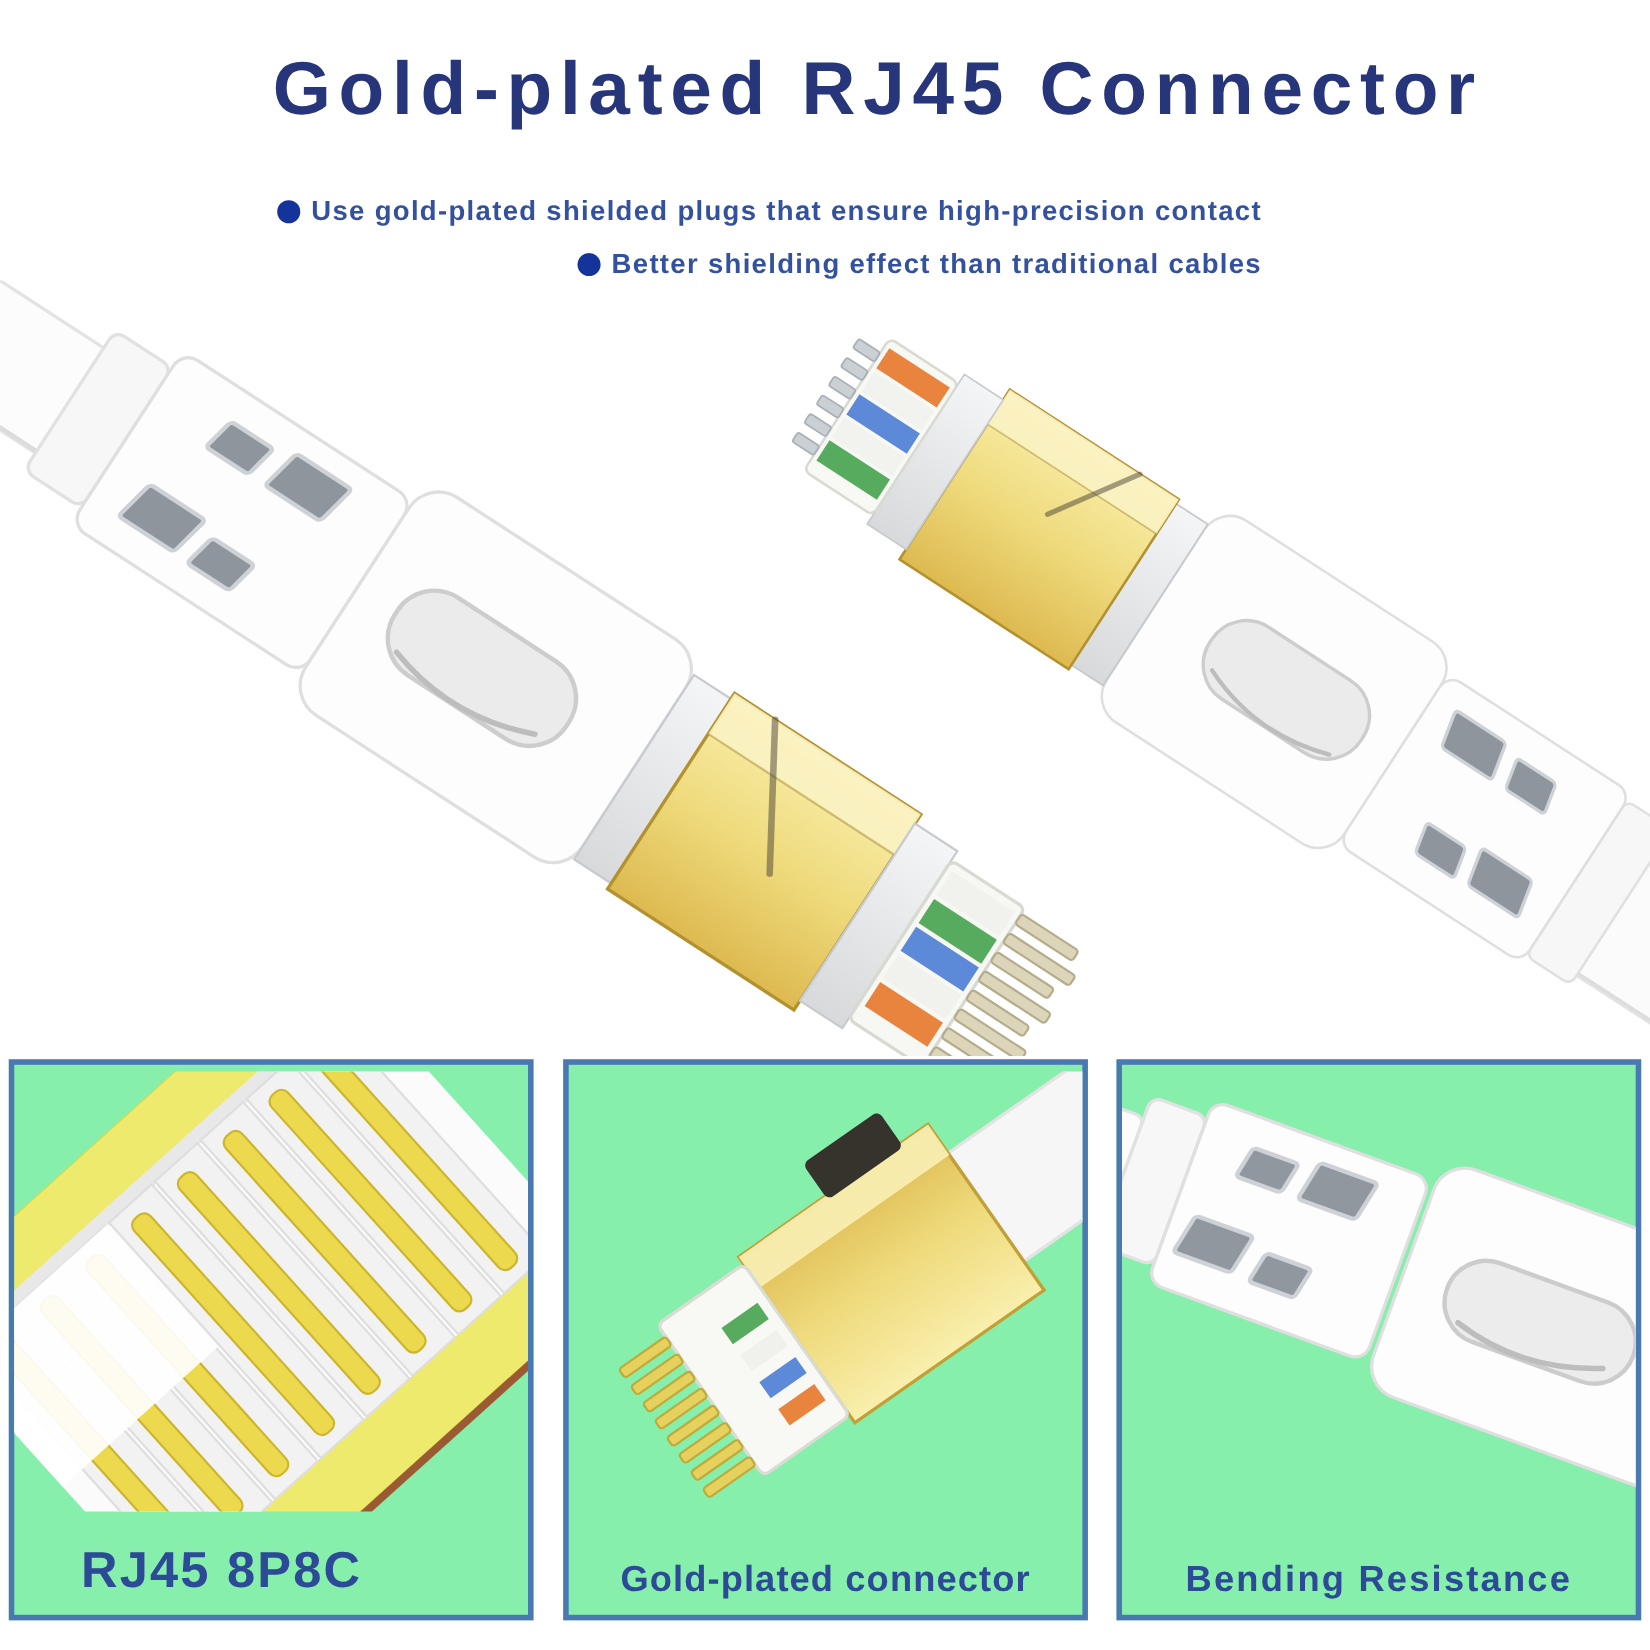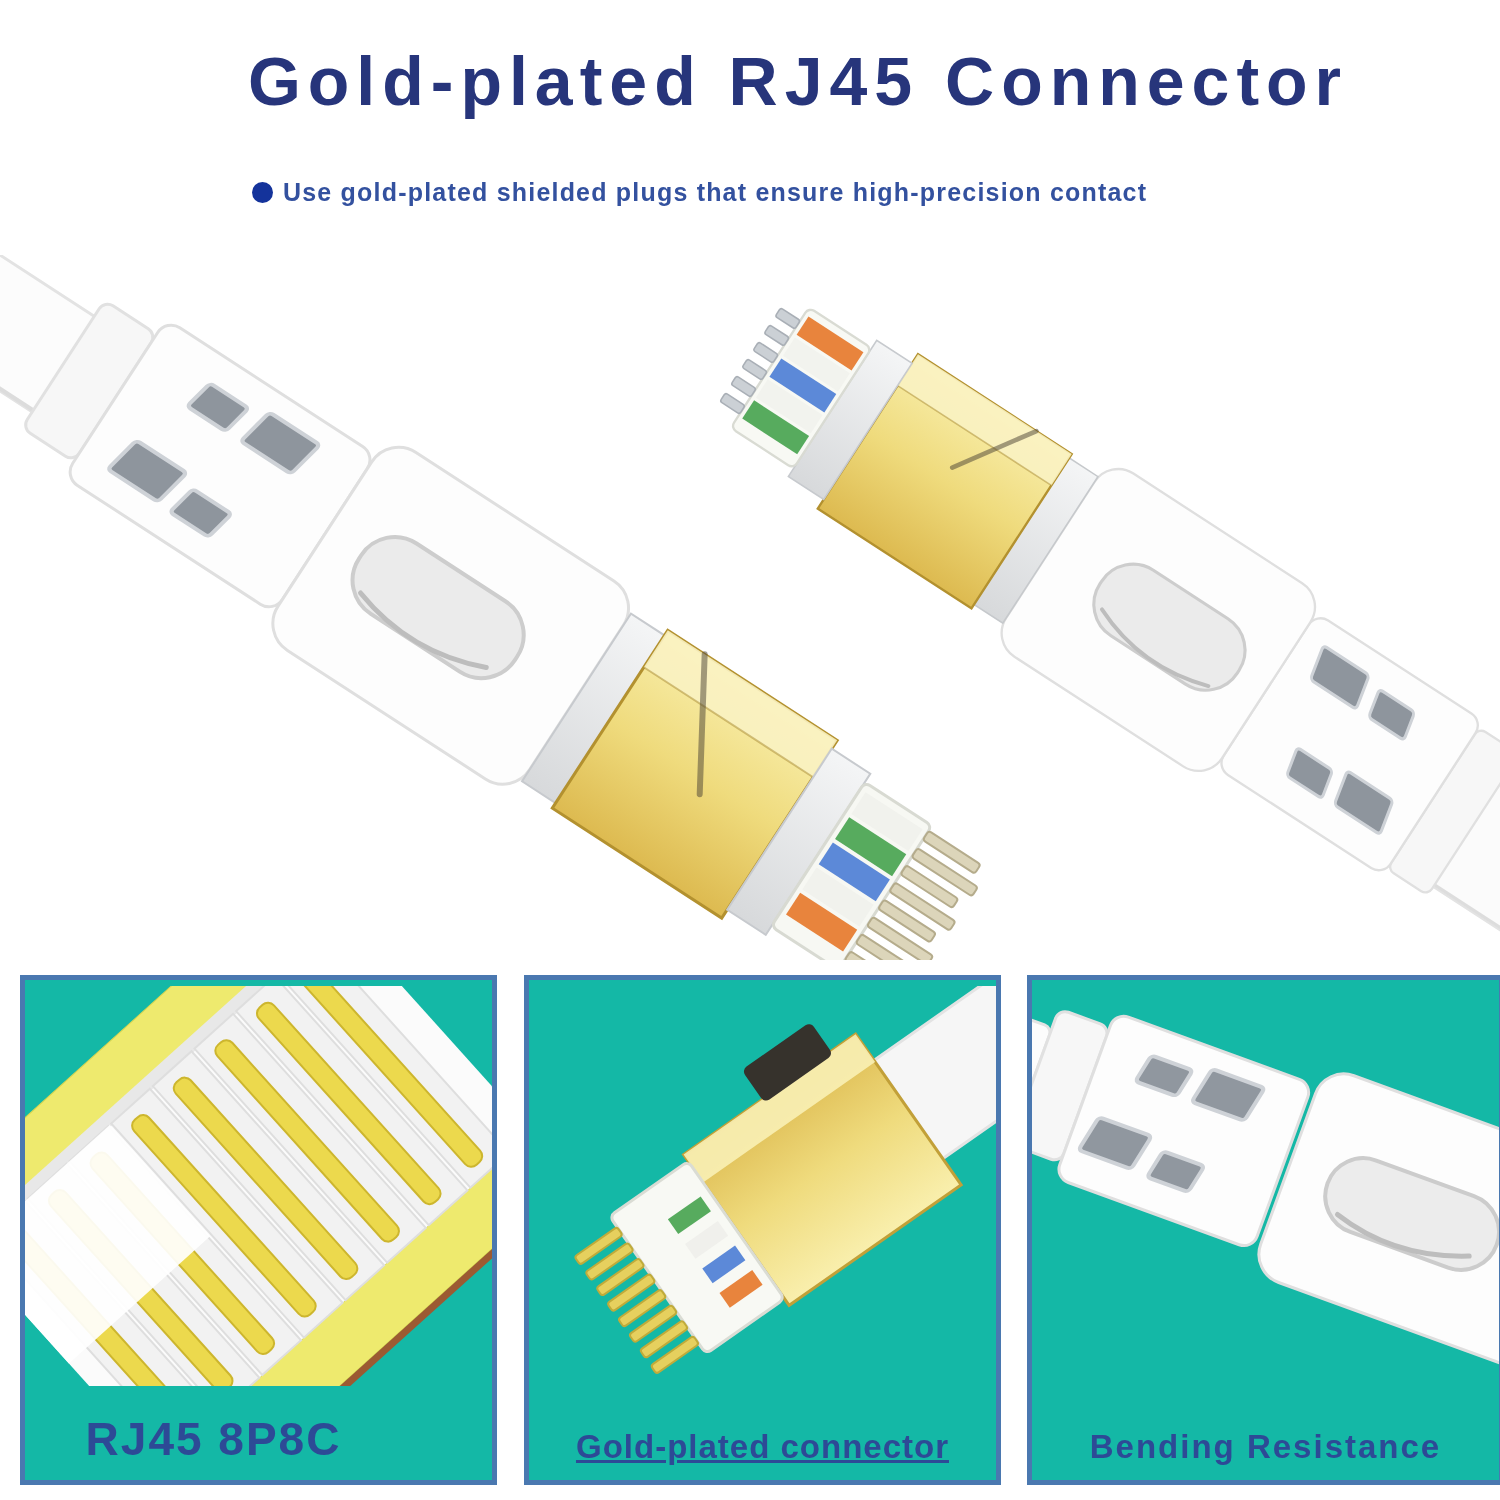--- a/index.html
+++ b/index.html
@@ -6,39 +6,43 @@
   body{width:1500px;height:1500px;position:relative;overflow:hidden;
        font-family:"Liberation Sans",sans-serif;}
   .title{position:absolute;top:42px;left:0;width:1500px;text-align:center;margin:0;
          font-size:68px;font-weight:bold;letter-spacing:7px;color:#27357b;white-space:nowrap;padding-left:48px;}
   .features{position:absolute;top:168px;left:252px;margin:0;padding:0;list-style:none;}
   .features li{display:flex;align-items:center;height:48px;
          font-size:25px;font-weight:bold;letter-spacing:1.2px;color:#33519f;white-space:nowrap;justify-content:flex-end;}
   .dot{width:21px;height:21px;border-radius:50%;background:#14339b;margin-right:10px;flex:none;}
   .hero{position:absolute;top:255px;left:0;width:1500px;height:705px;}
   .panels{position:absolute;top:963px;left:0;width:1500px;height:510px;}
-  .panel{position:absolute;top:0;width:467px;height:500px;margin:12px;
-         border:5px solid #4a78b0;background:#14b8a6;}
+  .panel{position:absolute;top:0;width:467px;height:500px;margin:0;
+         border:5px solid #4a78b0;background:#86efac;}
   #panel-1{left:8px;}  #panel-2{left:512px;}  #panel-3{left:1015px;}
   .panel svg{position:absolute;top:6px;left:0;}
   .panel figcaption{position:absolute;bottom:14px;left:0;width:100%;text-align:center;
          font-weight:bold;color:#2d4a96;white-space:nowrap;}
   #panel-1 figcaption{font-size:46px;letter-spacing:2px;transform:translateX(-45px);}
-  #panel-2 figcaption{font-size:33px;letter-spacing:1px;text-decoration:underline;}
+  #panel-2 figcaption{font-size:33px;letter-spacing:1px;}
   #panel-3 figcaption{font-size:33px;letter-spacing:2px;}
 </style>
 </head>
 <body>
 
 <h1 class="title">Gold-plated RJ45 Connector</h1>
 
 <ul class="features">
   <li>
     <span class="dot"></span>
     <span>Use gold-plated shielded plugs that ensure high-precision contact</span>
+  </li>
+  <li>
+    <span class="dot"></span>
+    <span>Better shielding effect than traditional cables</span>
   </li>
 </ul>
 
 <div class="hero">
 <svg viewBox="0 0 1500 705" width="1500" height="705">
   <defs>
     <linearGradient id="gold" x1="0" y1="0" x2="0" y2="1">
       <stop offset="0" stop-color="#f9efad"></stop>
           <stop offset="0.5" stop-color="#efdb7d"></stop>
           <stop offset="1" stop-color="#ddba50"></stop>

